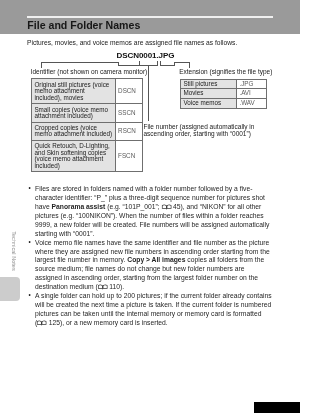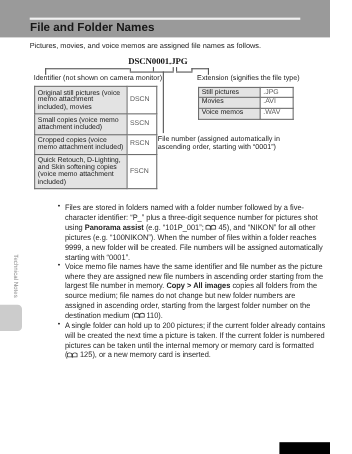--- a/index.html
+++ b/index.html
@@ -8,21 +8,21 @@
 
   
   .topband{position:absolute;left:0;top:0;width:300px;height:34px;background:#9a9a9a;}
   .topline{position:absolute;left:27px;top:16px;width:246px;height:2px;background:#f0f0f0;}
   h1.title{position:absolute;left:27.3px;top:19.6px;margin:0;font-size:10.6px;font-weight:bold;color:#171717;line-height:11px;}
 
   
   .intro{position:absolute;left:27px;top:38.6px;font-size:6.68px;color:#1a1a1a;line-height:8px;white-space:nowrap;}
 
   
-  .fname{position:absolute;left:116.5px;top:50.6px;font-size:8.05px;font-weight:bold;color:#111;letter-spacing:-0.1px;font-family:Liberation Serif, serif;}
+  .fname{position:absolute;left:116.5px;top:50.6px;font-size:8.05px;font-weight:bold;color:#111;letter-spacing:-0.1px;}
 
   
   .tabtext{position:absolute;left:-16px;top:247.2px;width:60px;transform:rotate(90deg);transform-origin:center;font-size:5.5px;color:#8c8c8c;text-align:center;letter-spacing:0.05px;line-height:8px;}
   .tab{position:absolute;left:-6px;top:277px;width:26.4px;height:24px;background:#cccccc;border-radius:4px;}
   .blackbar{position:absolute;left:253.9px;top:401.9px;width:46.1px;height:11.1px;background:#000;}
 
   
   .ln{position:absolute;background:#555;}
 
   
@@ -30,21 +30,21 @@
 
   
   table.t{position:absolute;border-collapse:collapse;font-size:6.3px;color:#1a1a1a;table-layout:fixed;}
   table.t td{box-sizing:border-box;border-top:0.7px solid #6f6f6f;border-bottom:0.7px solid #6f6f6f;border-left:0.7px solid #6f6f6f;border-right:0.7px solid #6f6f6f;padding:2.2px 2.4px 1.5px 2.4px;vertical-align:top;line-height:6.75px;}
   table.t td.k{background:#e3e3e3;}
   table.t td.v{background:#fff;color:#5a5a5a;vertical-align:middle;}
 
   
   table.t2 td{padding:1.0px 2.4px 0.8px 2.4px;}
   .body{position:absolute;left:28.5px;top:184.3px;width:250px;font-size:7.2px;color:#1f1f1f;}
-  .body .ln2{height:8.9px;white-space:nowrap;position:relative;margin-left:24px;}
+  .body .ln2{height:8.9px;white-space:nowrap;position:relative;}
   .body .sc{display:inline-block;transform:scaleX(0.94);transform-origin:0 0;line-height:8.9px;}
   .body .bul{position:absolute;left:0;top:0;font-size:6.4px;line-height:8.9px;}
   .body .txt{margin-left:6.4px;}
   b{font-weight:bold;}
 </style>
 </head>
 <body>
 
 <div class="page">
   <div class="topband"></div>
@@ -106,21 +106,21 @@
           <td class="k" style="width: 56px;">Voice memos</td>
           <td class="v">.WAV</td>
         </tr>
       </tbody>
   </table>
   <div class="tabtext">Technical Notes</div>
   <div class="tab"></div>
   <div class="body">
       <div class="ln2"><span class="bul">•</span><span class="sc txt"><span>Files are stored in folders named with a folder number followed by a five-</span></span></div>
       <div class="ln2"><span class="sc txt"><span>character identifier: “P_” plus a three-digit sequence number for pictures shot</span></span></div>
-      <div class="ln2"><span class="sc txt"><span>using </span><b>Panorama assist</b><span> (e.g. “101P_001”; </span><svg viewBox="0 0 40 24" width="10.2" height="6.1" style="vertical-align: -1.2px; overflow: visible;">
+      <div class="ln2"><span class="sc txt"><span>have </span><b>Panorama assist</b><span> (e.g. “101P_001”; </span><svg viewBox="0 0 40 24" width="10.2" height="6.1" style="vertical-align: -1.2px; overflow: visible;">
             <path d="M0,5 C0,5 3,1.5 9.5,1.5 C16,1.5 19,4.5 20,6 C21,4.5 24,1.5 30.5,1.5 C37,1.5 40,5 40,5 L40,18.5 L22,18.5 L20,22.5 L18,18.5 L0,18.5 Z" fill="#3a3a3a"></path>
             <path d="M3,7.2 C4,6 6.2,4.6 9.6,4.6 C13,4.6 15.8,6.4 17.2,8.4 L17.2,15.8 L3,15.8 Z M37,7.2 C36,6 33.8,4.6 30.4,4.6 C27,4.6 24.2,6.4 22.8,8.4 L22.8,15.8 L37,15.8 Z" fill="#ffffff"></path>
           </svg><span> 45), and “NIKON” for all other</span></span></div>
       <div class="ln2"><span class="sc txt"><span>pictures (e.g. “100NIKON”). When the number of files within a folder reaches</span></span></div>
       <div class="ln2"><span class="sc txt"><span>9999, a new folder will be created. File numbers will be assigned automatically</span></span></div>
       <div class="ln2"><span class="sc txt"><span>starting with “0001”.</span></span></div>
       <div class="ln2"><span class="bul">•</span><span class="sc txt"><span>Voice memo file names have the same identifier and file number as the picture</span></span></div>
       <div class="ln2"><span class="sc txt"><span>where they are assigned new file numbers in ascending order starting from the</span></span></div>
       <div class="ln2"><span class="sc txt"><span>largest file number in memory. </span><b>Copy &gt; All images</b><span> copies all folders from the</span></span></div>
       <div class="ln2"><span class="sc txt"><span>source medium; file names do not change but new folder numbers are</span></span></div>

